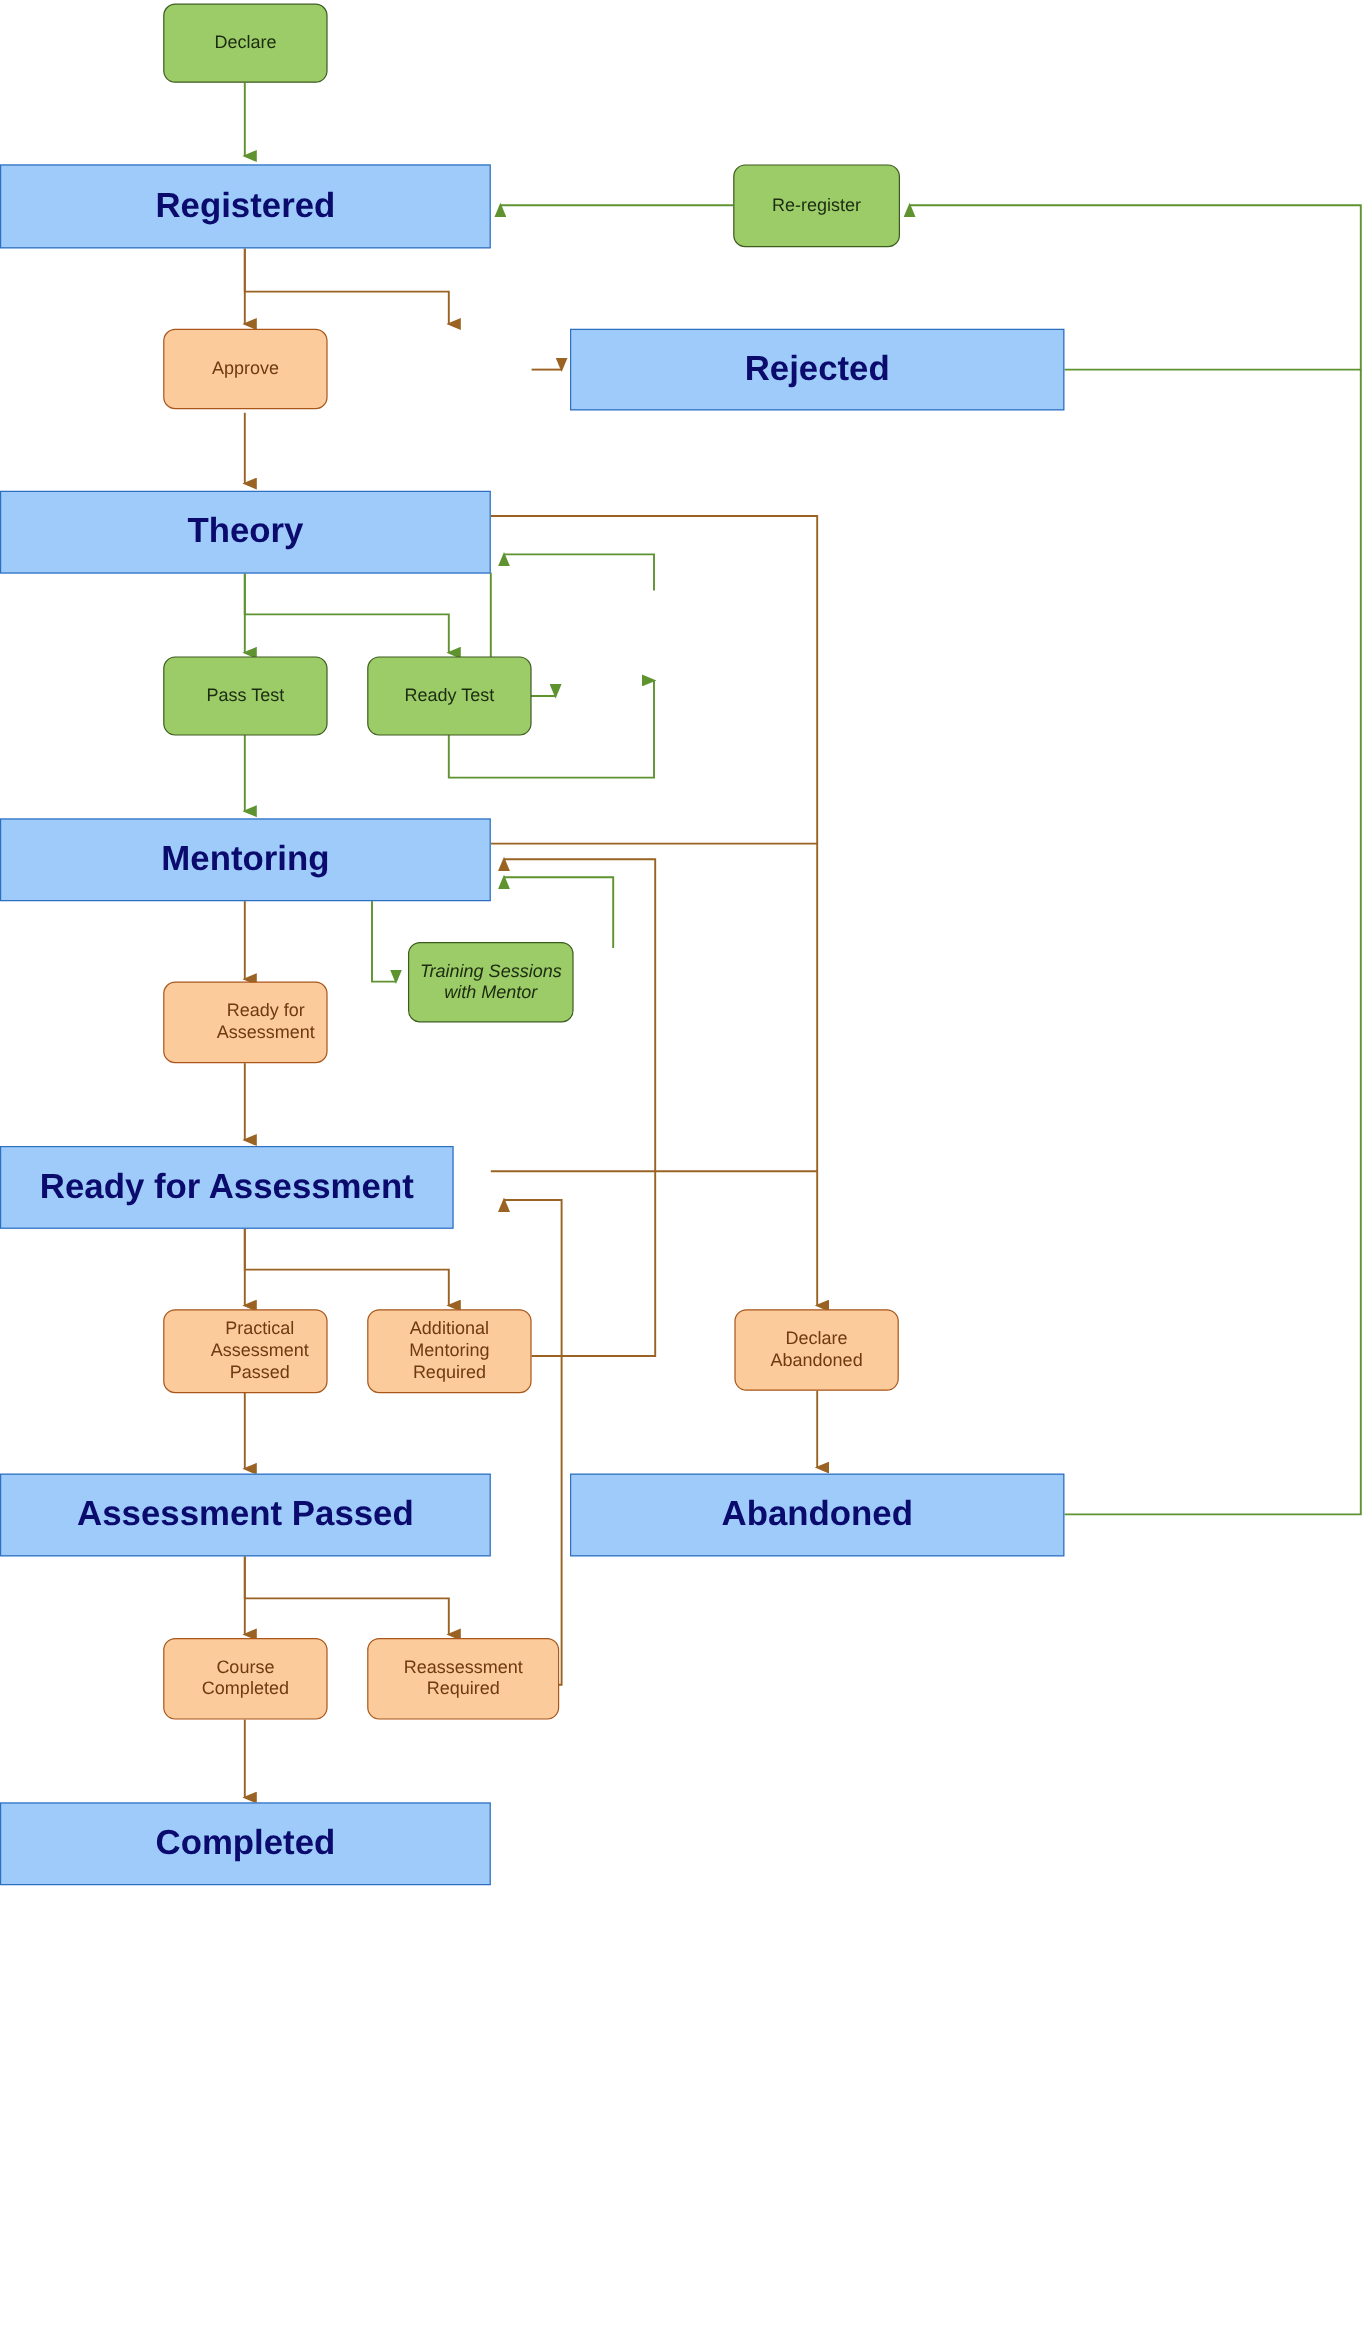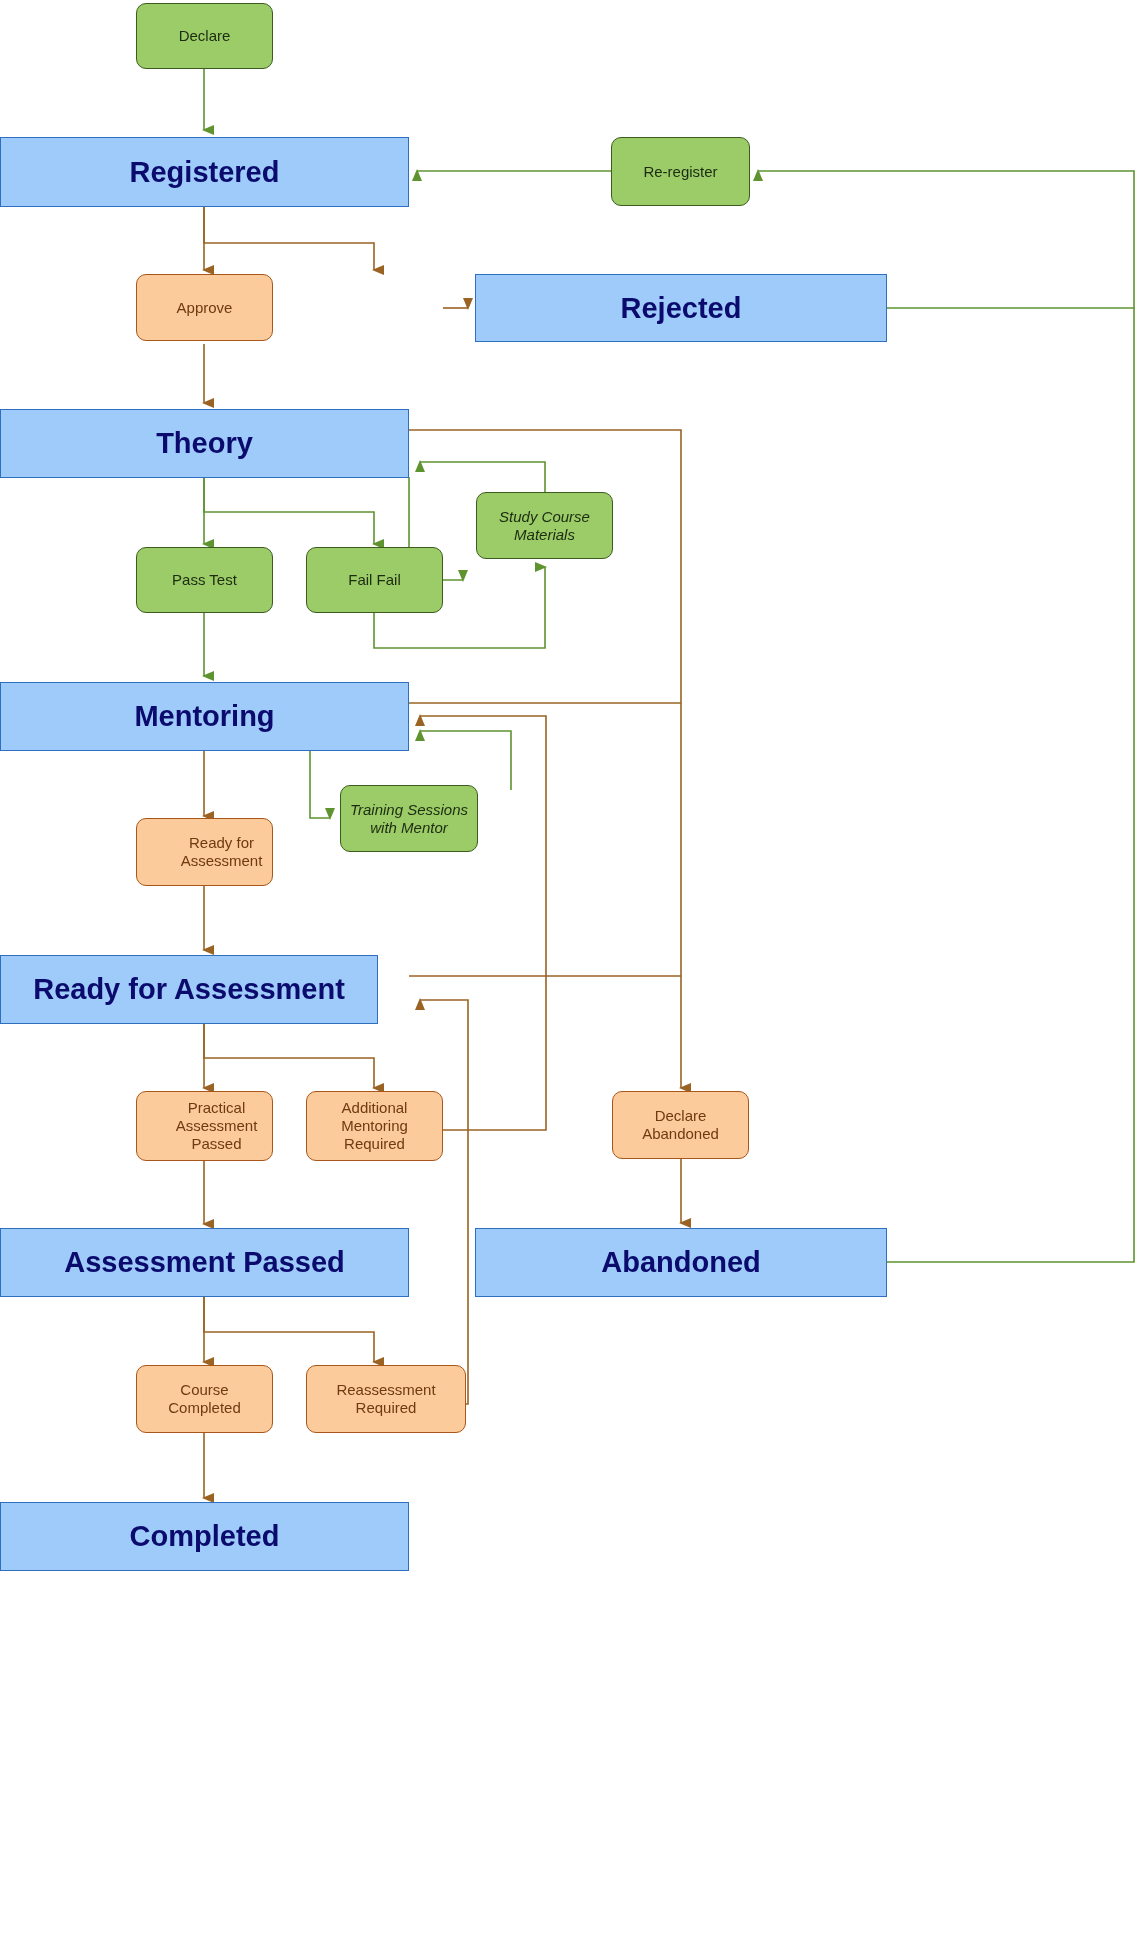--- a/index.html
+++ b/index.html
@@ -173,33 +173,27 @@
 
 
   <div class="node state" style="left:475px;top:274px;width:412px;height:68px;">
     <span class="nlabel">Rejected</span>
   </div>
 
   <div class="node state" style="left:0px;top:409px;width:409px;height:69px;">
     <span class="nlabel">Theory</span>
   </div>
 
-  <div class="node action-green italic" style="left:476px;top:492px;width:137px;height:67px;">
-    <span class="nlabel">
-      <span>Study Course</span><br>
-      <span>Materials</span>
-    </span>
-  </div>
 
   <div class="node action-green" style="left:136px;top:547px;width:137px;height:66px;">
     <span class="nlabel">Pass Test</span>
   </div>
 
   <div class="node action-green" style="left:306px;top:547px;width:137px;height:66px;">
-    <span class="nlabel">Fail Fail</span>
+    <span class="nlabel">Ready Test</span>
   </div>
 
   <div class="node state" style="left:0px;top:682px;width:409px;height:69px;">
     <span class="nlabel">Mentoring</span>
   </div>
 
   <div class="node action-green italic" style="left:340px;top:785px;width:138px;height:67px;">
     <span class="nlabel">
       <span>Training Sessions</span><br>
       <span>with Mentor</span>

